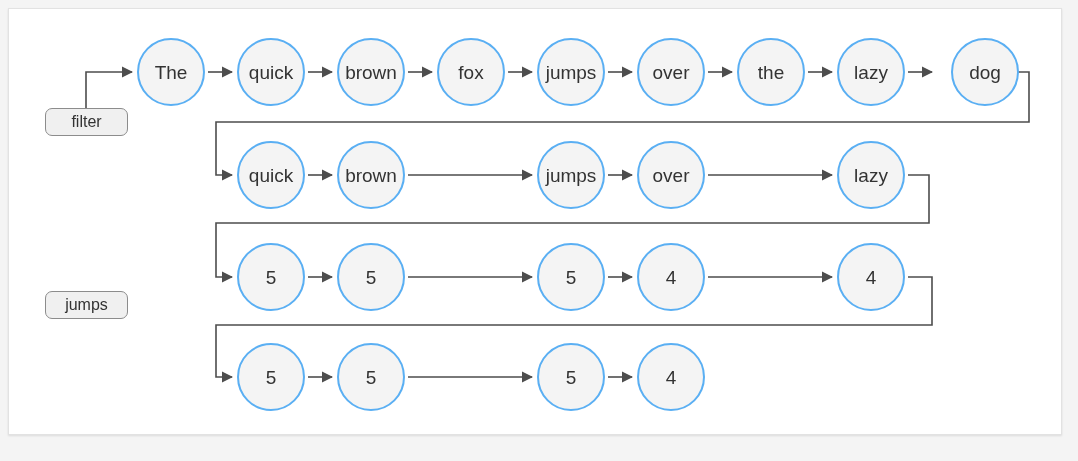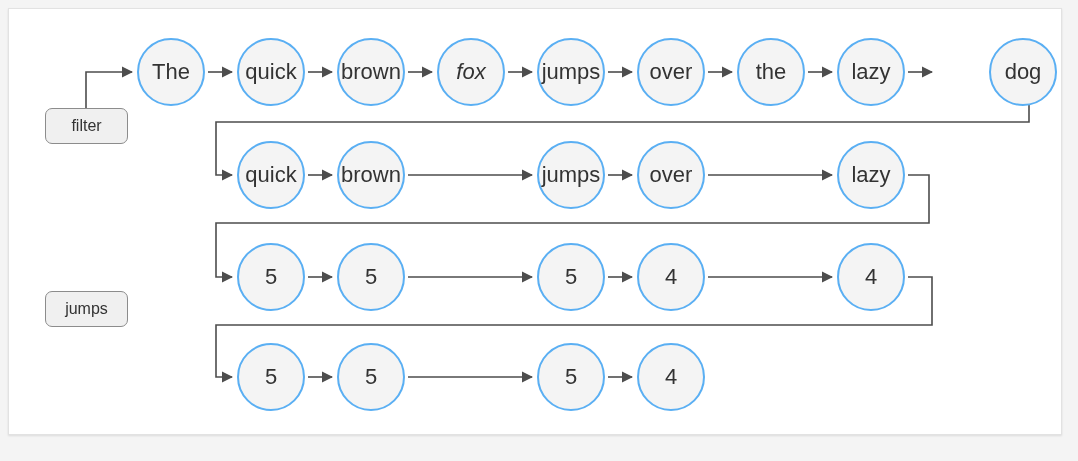--- a/index.html
+++ b/index.html
@@ -45,34 +45,34 @@
     width: 68px;
     height: 68px;
     border-radius: 50%;
     background: #f4f4f4;
     border: 2.5px solid #5aaff3;
     box-sizing: border-box;
     display: flex;
     align-items: center;
     justify-content: center;
     color: #333333;
-    font-size: 22px;
+    font-size: 19px;
     font-family: "Liberation Sans", sans-serif;
     line-height: 1;
     user-select: none;
   }
   .node-label {
     display: block;
     text-align: center;
     white-space: nowrap;
   }
   .op-box {
     position: absolute;
     width: 83px;
-    height: 36px;
+    height: 28px;
     border-radius: 7px;
     background: #f0f0f0;
     border: 1.5px solid #8c8c8c;
     box-sizing: border-box;
     display: flex;
     align-items: center;
     justify-content: center;
     color: #333333;
     font-size: 16px;
     font-family: "Liberation Sans", sans-serif;
@@ -139,36 +139,36 @@
 
   <div class="node" style="left:137px; top:38px;">
       <span class="node-label">The</span>
     </div>
   <div class="node" style="left:237px; top:38px;">
       <span class="node-label">quick</span>
     </div>
   <div class="node" style="left:337px; top:38px;">
       <span class="node-label">brown</span>
     </div>
-  <div class="node" style="left:437px; top:38px;font-style:italic;">
+  <div class="node" style="left:437px; top:38px;">
       <span class="node-label">fox</span>
     </div>
   <div class="node" style="left:537px; top:38px;">
       <span class="node-label">jumps</span>
     </div>
   <div class="node" style="left:637px; top:38px;">
       <span class="node-label">over</span>
     </div>
   <div class="node" style="left:737px; top:38px;">
       <span class="node-label">the</span>
     </div>
   <div class="node" style="left:837px; top:38px;">
       <span class="node-label">lazy</span>
     </div>
-  <div class="node" style="left:989px; top:38px;align-items:center;">
+  <div class="node" style="left:951px; top:38px;align-items:center;">
       <span class="node-label">dog</span>
     </div>
 
   <div class="node" style="left:237px; top:141px;">
       <span class="node-label">quick</span>
     </div>
   <div class="node" style="left:337px; top:141px;">
       <span class="node-label">brown</span>
     </div>
   <div class="node" style="left:537px; top:141px;">

